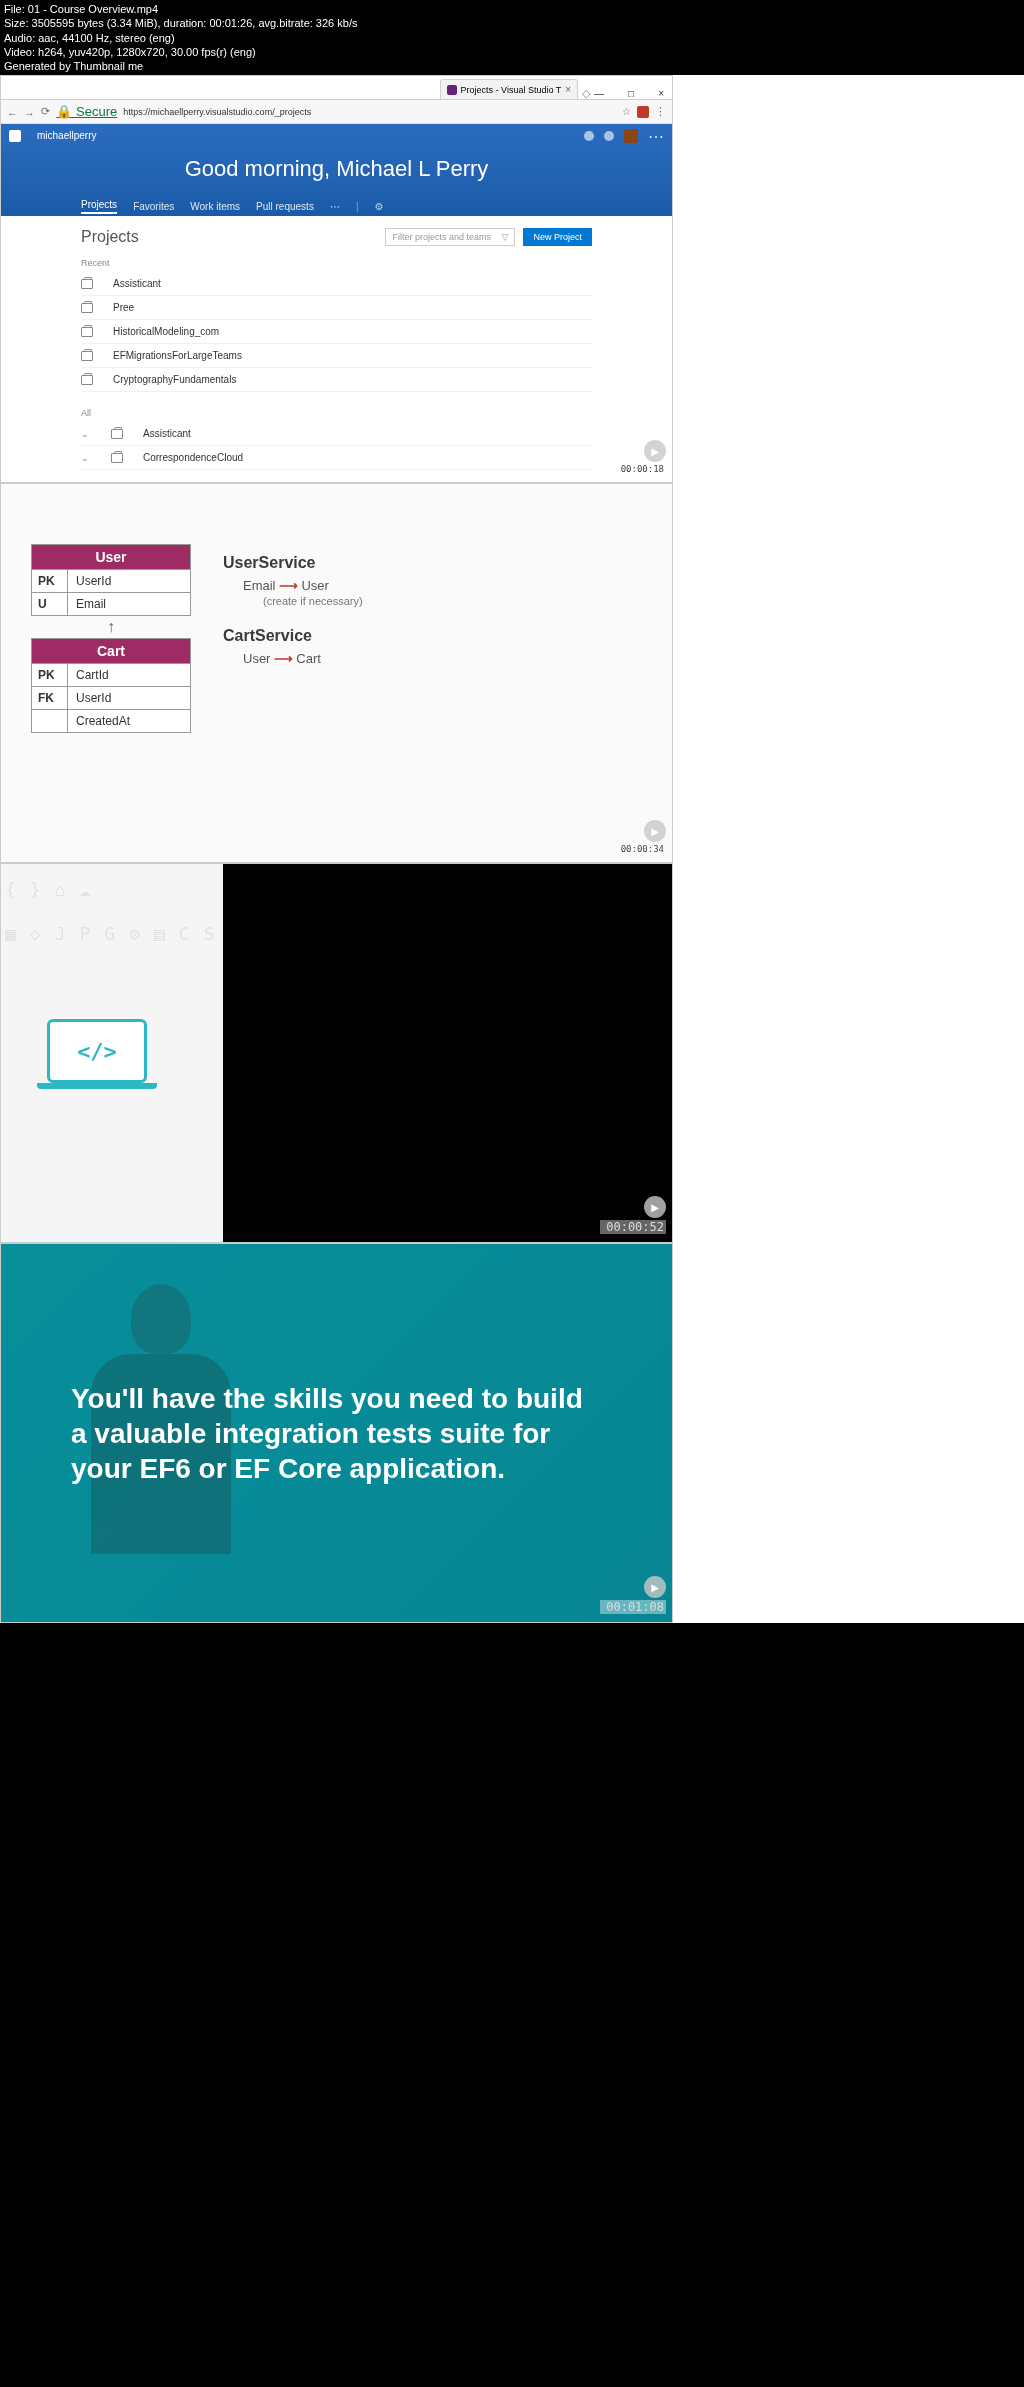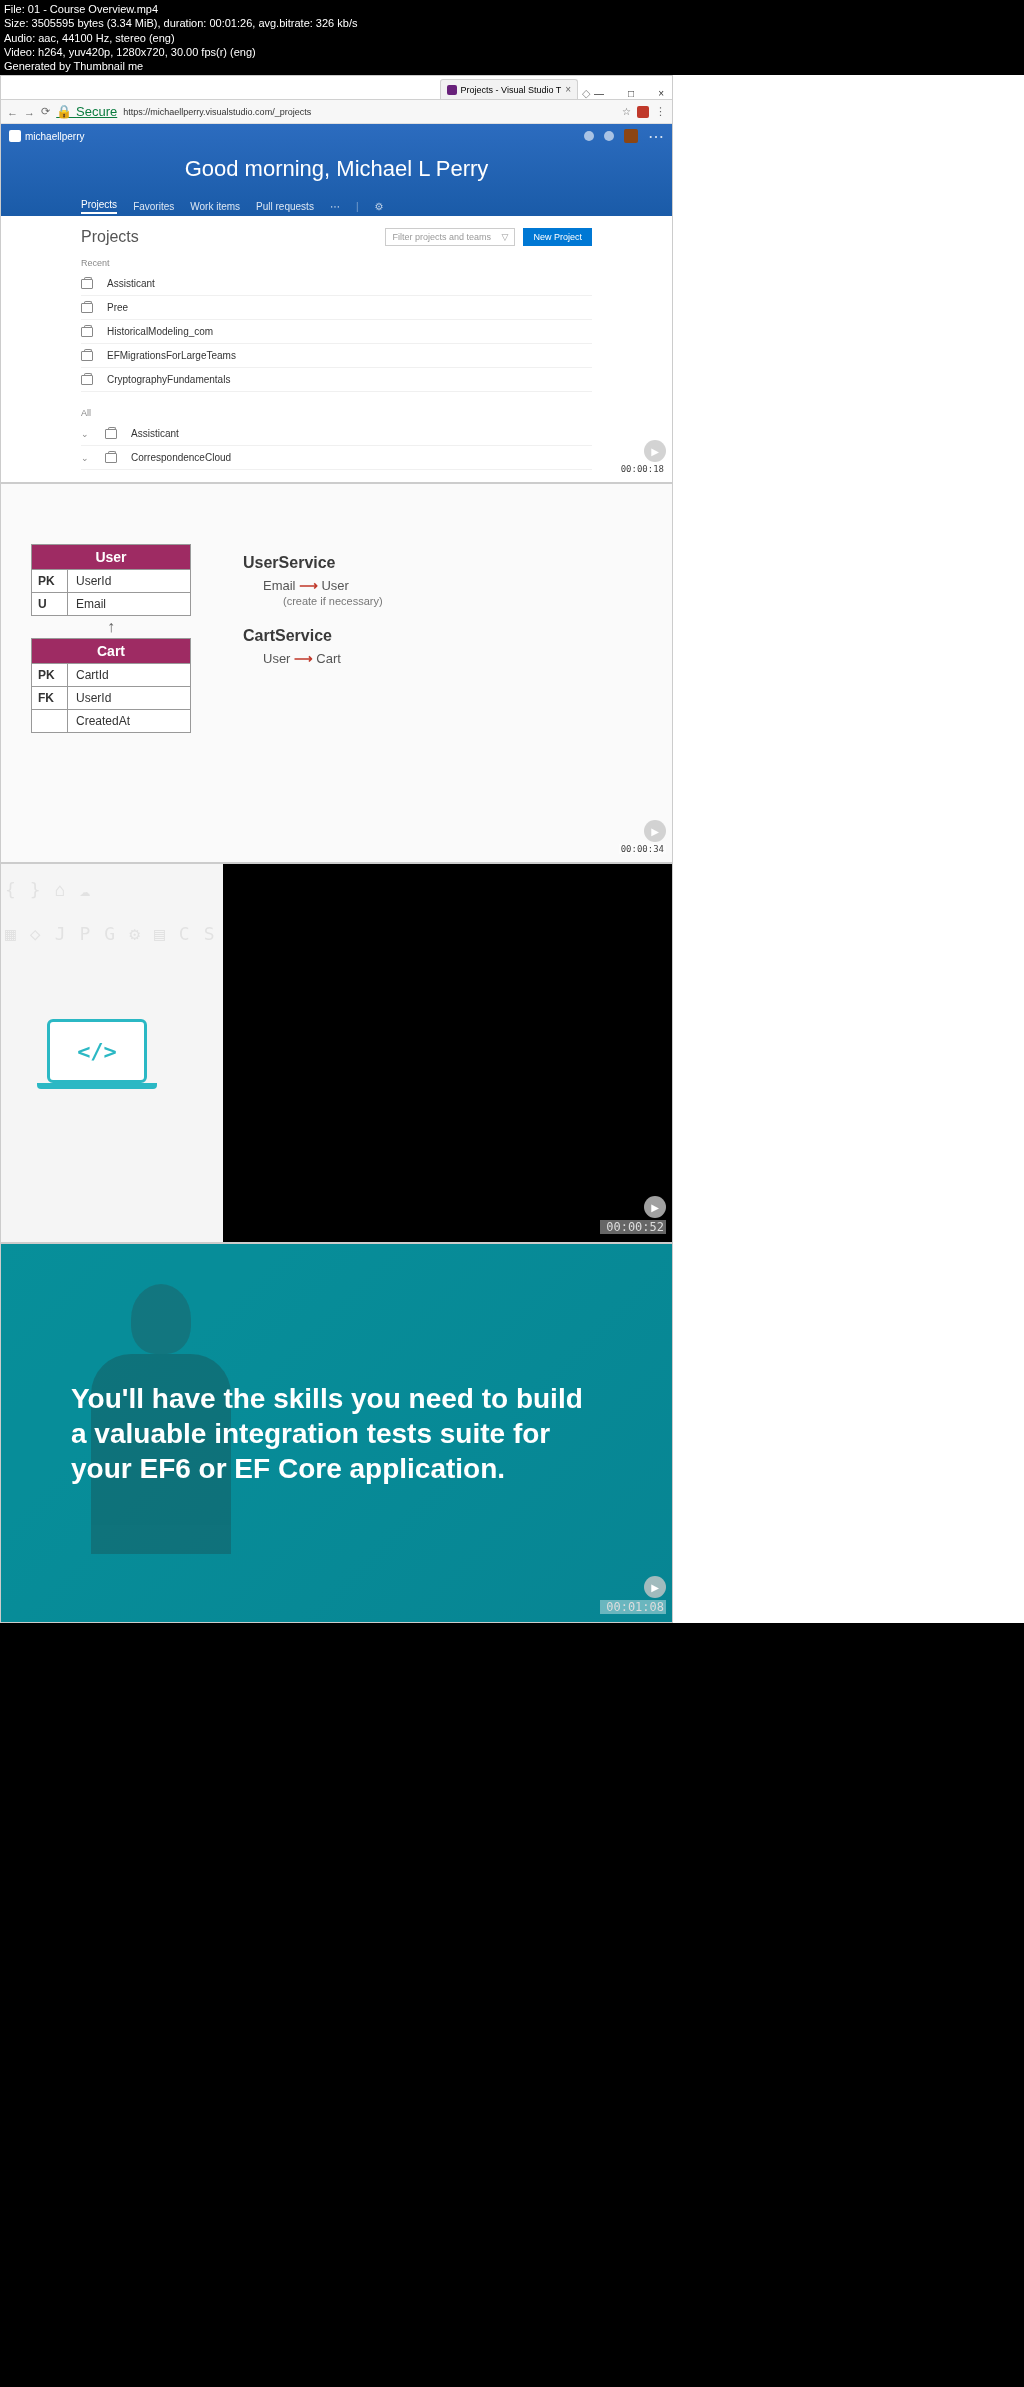--- a/index.html
+++ b/index.html
@@ -20,52 +20,52 @@
 .chrome-addrbar { display: flex; align-items: center; height: 24px; background: #f7f7f7; padding: 0 6px; gap: 6px; font-size: 10px; border-bottom: 1px solid #e0e0e0; }
 .addr-icon { color: #666; font-size: 11px; }
 .addr-secure { color: #0a7c3f; font-size: 13px; text-decoration: underline; }
 .addr-url { flex: 1; color: #333; font-size: 9px; }
 .addr-star { color: #666; }
 .addr-badge { background: #c0392b; color: #fff; width: 12px; height: 12px; font-size: 7px; display: flex; align-items: center; justify-content: center; border-radius: 2px; }
 
 
 .vsts-header { background: linear-gradient(180deg, #2c6cbf 0%, #1a5ba8 100%); color: #fff; height: 92px; position: relative; }
 .vsts-topbar { display: flex; align-items: center; justify-content: space-between; height: 24px; padding: 0 8px; }
-.vsts-logo { display: flex; align-items: center; gap: 4px; font-size: 10px; }
+.vsts-logo { display: flex; align-items: flex-start; gap: 16px; font-size: 10px; }
 .vsts-logo-icon { width: 12px; height: 12px; background: #fff; border-radius: 2px; }
 .vsts-topright { display: flex; align-items: center; gap: 10px; }
 .vsts-topright-icon { width: 10px; height: 10px; border-radius: 50%; background: rgba(255,255,255,0.6); }
 .vsts-avatar { width: 14px; height: 14px; background: #8b4513; border-radius: 2px; }
 .vsts-greeting { text-align: center; font-size: 22px; font-weight: 300; padding-top: 8px; }
 .vsts-nav { display: flex; align-items: center; gap: 16px; padding: 0 80px; position: absolute; bottom: 2px; font-size: 10px; }
 .vsts-nav-item { color: rgba(255,255,255,0.85); }
 .vsts-nav-item.active { color: #fff; border-bottom: 2px solid #fff; padding-bottom: 2px; }
 .vsts-nav-sep { color: rgba(255,255,255,0.4); }
 .vsts-nav-gear { color: rgba(255,255,255,0.7); }
 
 
 .vsts-body { background: #fff; padding: 12px 80px 12px; }
 .vsts-projects-hdr { display: flex; justify-content: space-between; align-items: center; margin-bottom: 12px; }
 .vsts-projects-title { font-size: 16px; color: #555; font-weight: 400; }
 .vsts-projects-right { display: flex; gap: 8px; align-items: center; }
 .vsts-filter { border: 1px solid #ccc; padding: 2px 6px; font-size: 9px; color: #999; width: 130px; height: 18px; display: flex; align-items: center; justify-content: space-between; text-align: center; }
 .vsts-newproj { background: #0078d4; color: #fff; border: none; padding: 4px 10px; font-size: 9px; }
 .vsts-section { font-size: 9px; color: #888; margin: 8px 0 4px; }
-.vsts-item { display: flex; align-items: center; gap: 14px; padding: 6px 0; border-bottom: 1px solid #f0f0f0; font-size: 10px; color: #333; }
+.vsts-item { display: flex; align-items: center; gap: 20px; padding: 6px 0; border-bottom: 1px solid #f0f0f0; font-size: 10px; color: #333; }
 .vsts-item-icon { width: 12px; height: 10px; border: 1px solid #888; border-radius: 1px; position: relative; }
 .vsts-item-icon::before { content: ""; position: absolute; top: -3px; left: 2px; width: 6px; height: 2px; border: 1px solid #888; border-bottom: none; border-radius: 2px 2px 0 0; }
 .vsts-chevron { color: #888; font-size: 9px; width: 10px; }
 
 
 .play-overlay { position: absolute; bottom: 8px; right: 6px; display: flex; flex-direction: column; align-items: flex-end; gap: 2px; }
 .play-btn { width: 22px; height: 22px; border-radius: 50%; background: rgba(200,200,200,0.8); display: flex; align-items: center; justify-content: center; color: #fff; font-size: 10px; }
 .timestamp { font-size: 9px; color: #444; background: rgba(255,255,255,0.4); padding: 0 2px; font-family: monospace; }
 
 
-.thumb2 { background: #fafafa; height: 378px; padding: 60px 30px; display: flex; gap: 52px; }
+.thumb2 { background: #fafafa; height: 378px; padding: 60px 30px; display: flex; gap: 32px; }
 .er-left { position: relative; }
 .er-table { border: 1px solid #999; width: 160px; background: #fff; }
 .er-table-hdr { background: #9e2b63; color: #fff; text-align: center; font-weight: 600; padding: 4px; font-size: 14px; }
 .er-row { display: flex; border-top: 1px solid #999; }
 .er-cell-key { width: 36px; padding: 4px 6px; font-size: 12px; font-weight: 600; color: #333; border-right: 1px solid #999; }
 .er-cell-col { flex: 1; padding: 4px 8px; font-size: 12px; color: #333; }
 .er-arrow { text-align: center; color: #666; font-size: 16px; margin: 2px 0; }
 .er-right { padding-top: 10px; }
 .svc-title { font-size: 16px; font-weight: 600; color: #3a3a3a; margin-bottom: 6px; }
 .svc-line { font-size: 13px; color: #555; margin-left: 20px; margin-bottom: 2px; }

